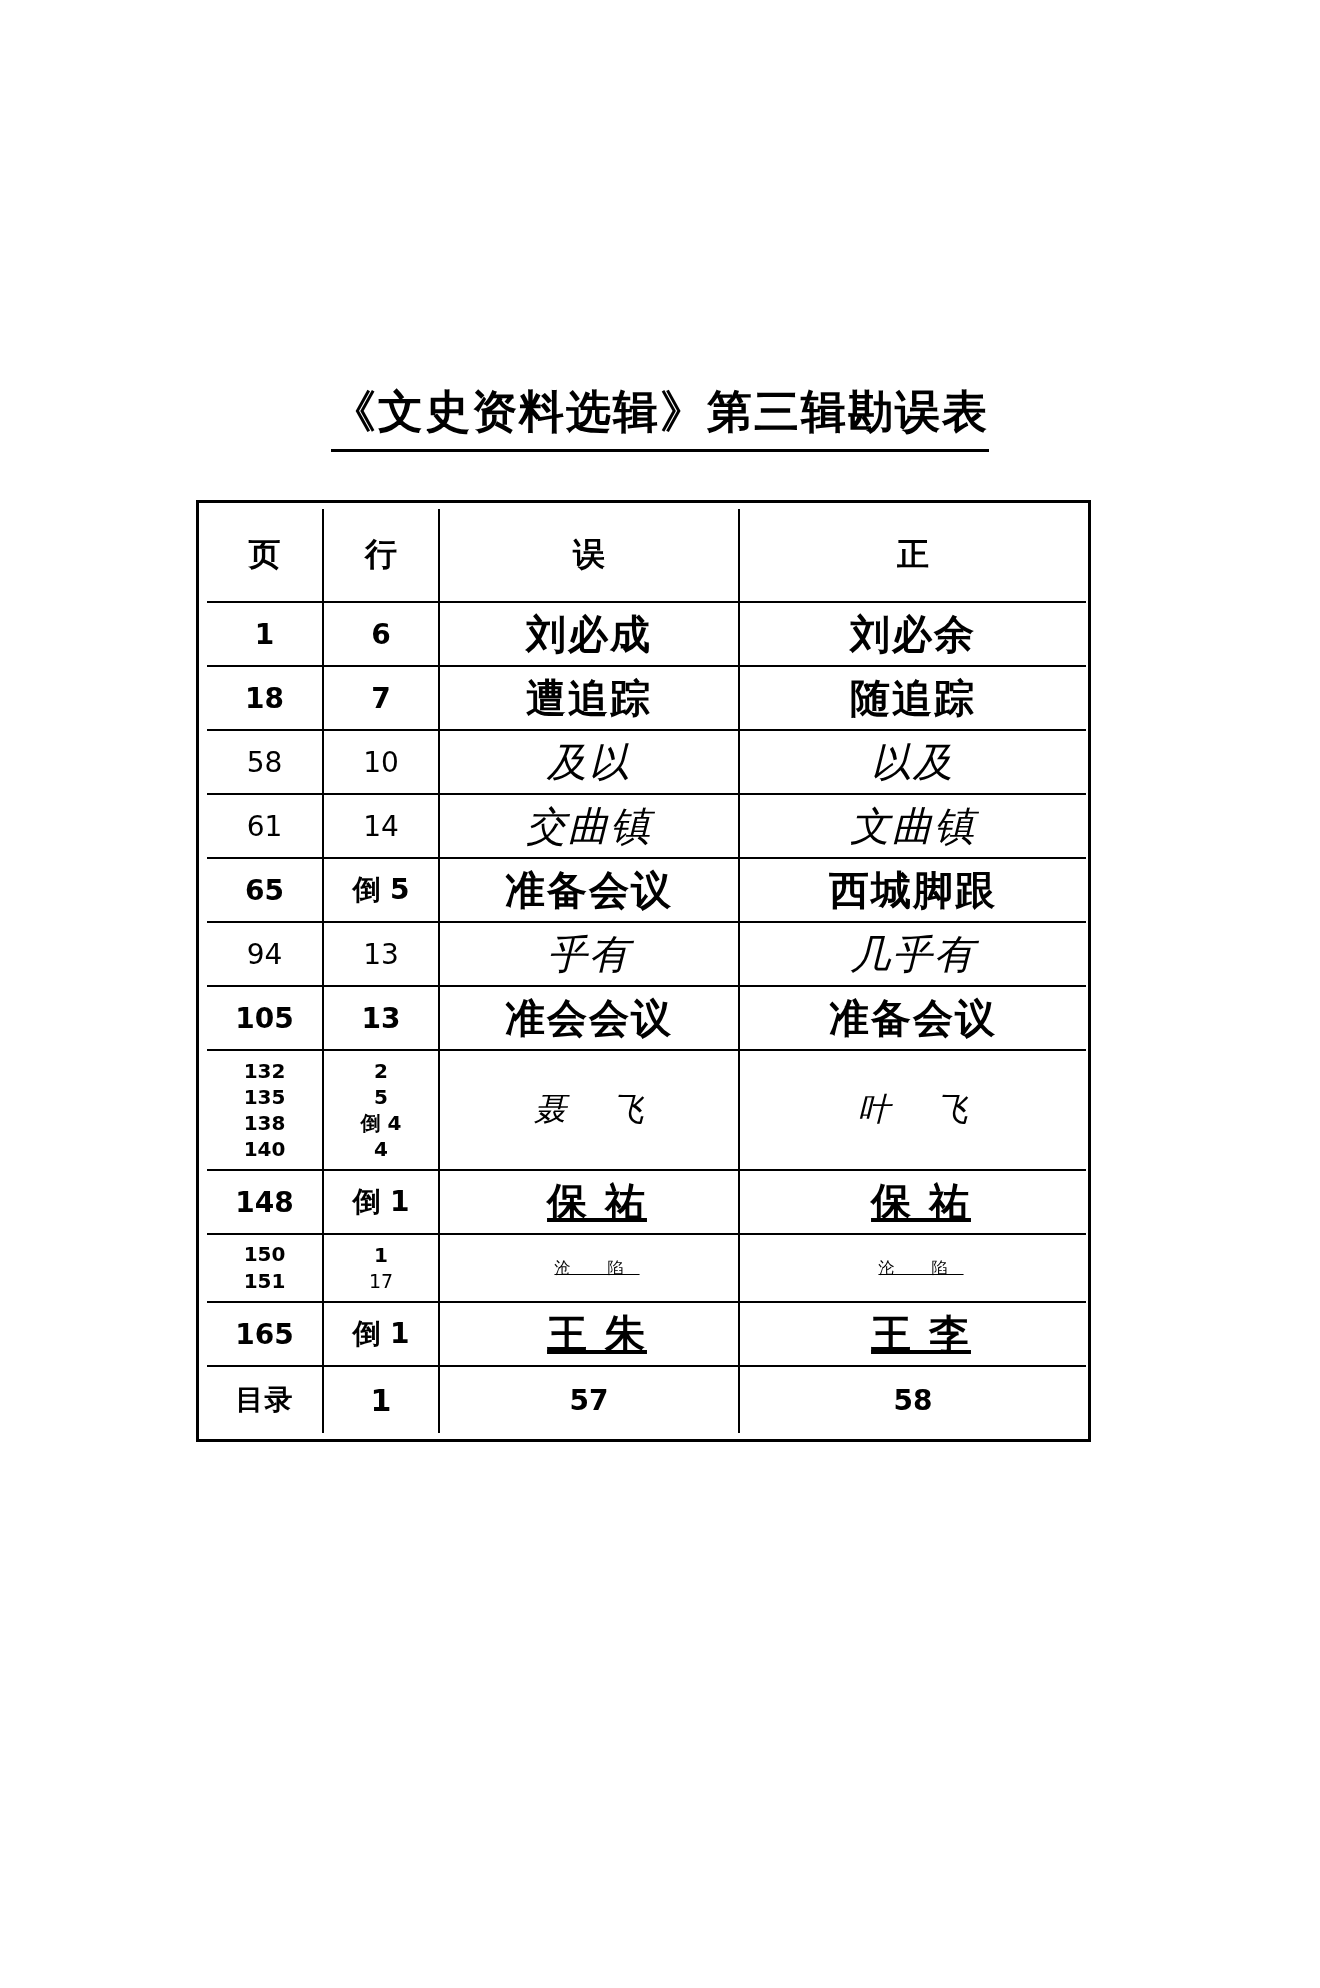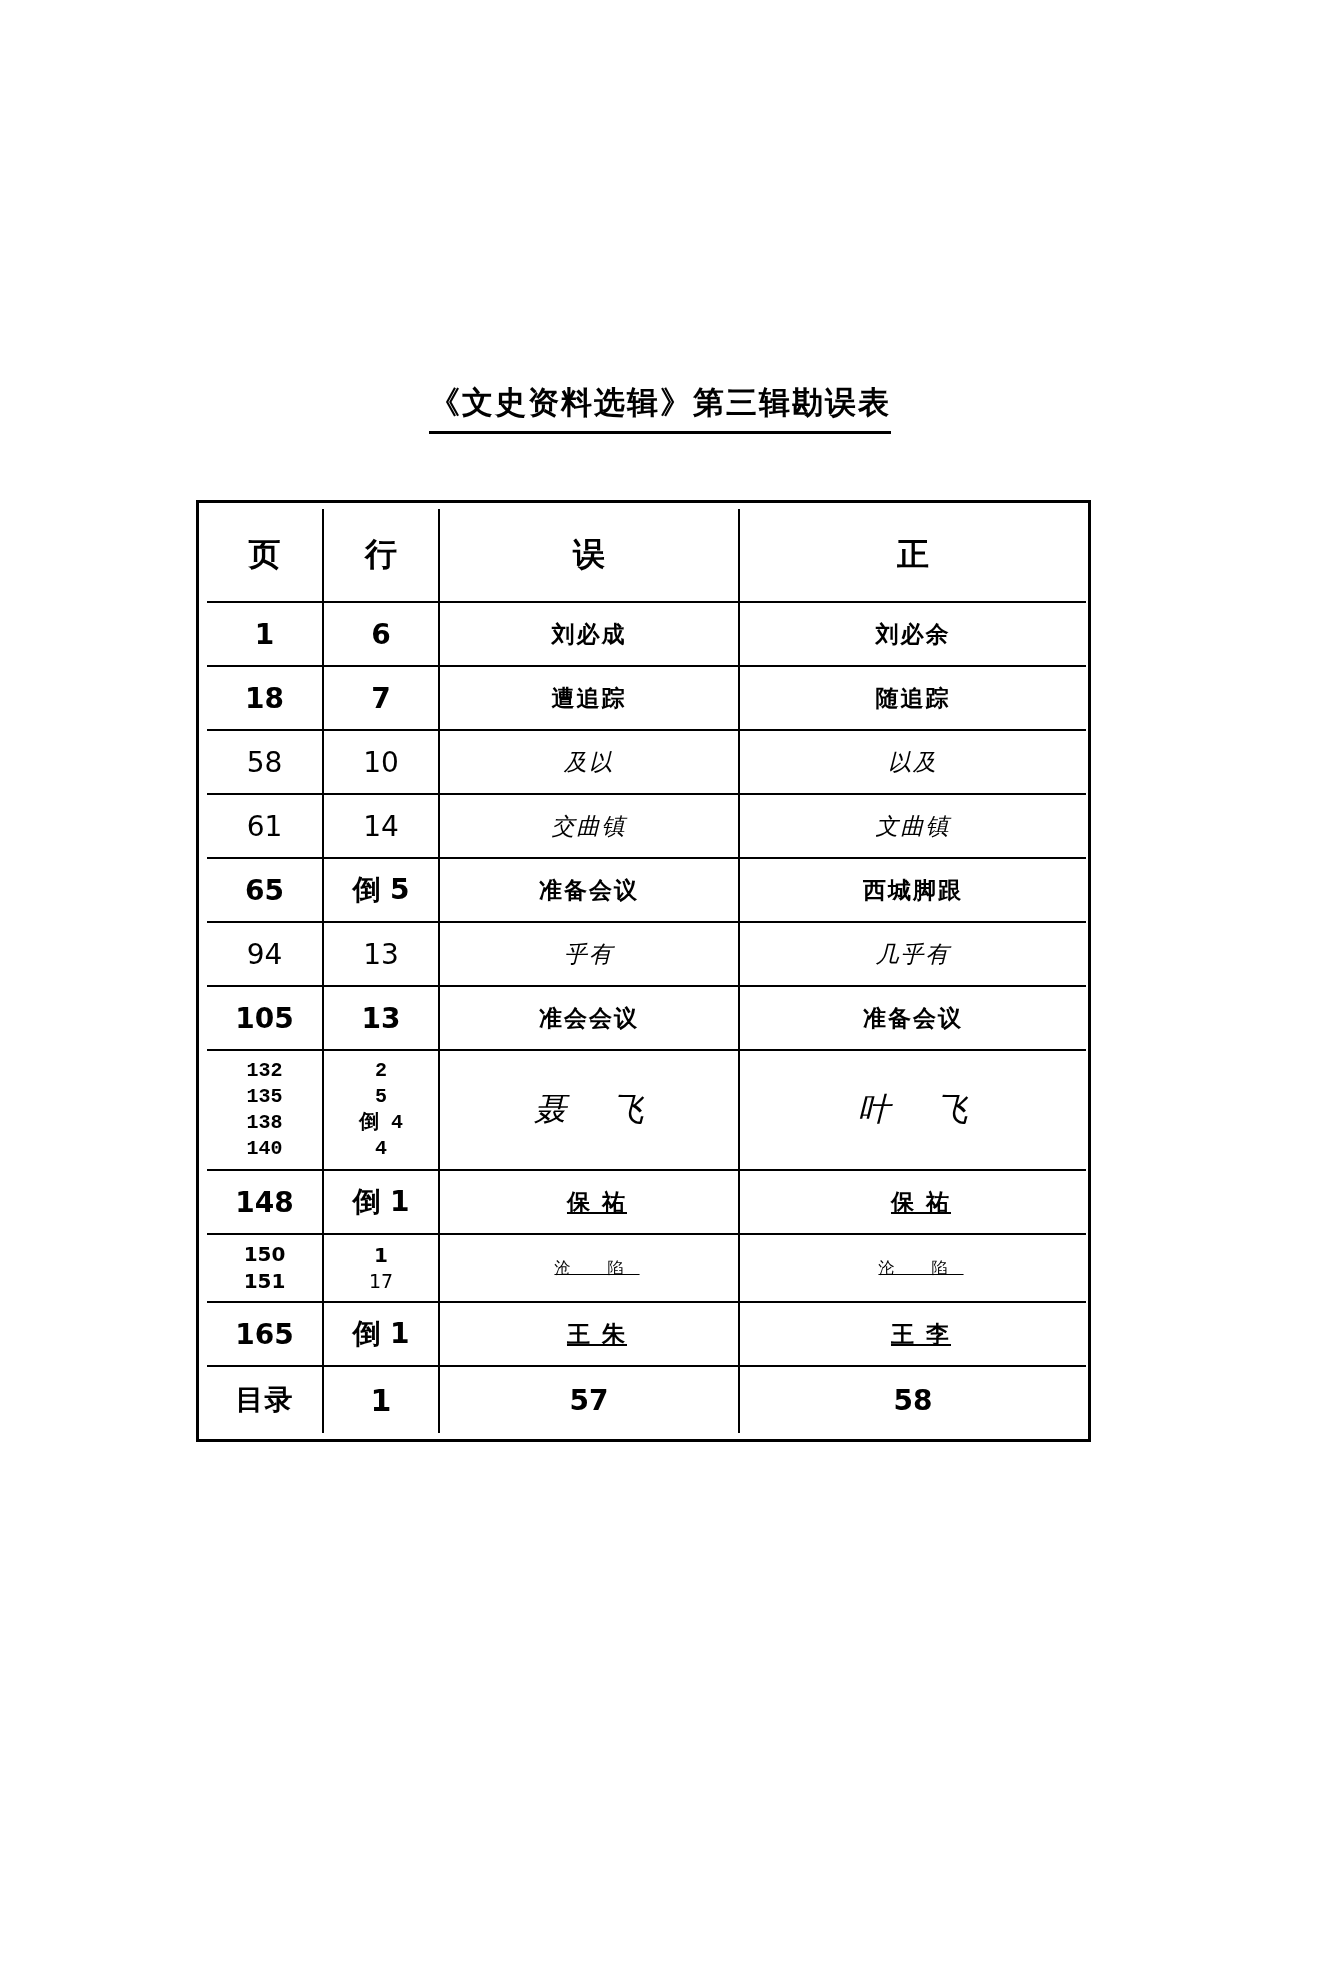--- a/index.html
+++ b/index.html
@@ -24,21 +24,21 @@
   .title-wrap {
     position: absolute;
     top: 382px;
     left: 0;
     width: 1320px;
     text-align: center;
   }
   .title {
     display: inline-block;
     font-family: "DejaVu Sans", "Liberation Sans", sans-serif;
-    font-size: 31px;
+    font-size: 45px;
     font-weight: 700;
     letter-spacing: 2px;
     padding-bottom: 7px;
     border-bottom: 3px solid #000;
     white-space: nowrap;
   }
 
   .table-outer {
     position: absolute;
     left: 196px;
@@ -82,36 +82,35 @@
   }
   .row td {
     height: 62px;
     font-size: 30px;
   }
   .row td.pg, .row td.ln {
     font-size: 28px;
     font-weight: 700;
   }
   .row td.wrong, .row td.right {
-    font-size: 23px;
+    font-size: 40px;
     font-weight: 700;
     letter-spacing: 2px;
   }
   .row.light td.pg, .row.light td.ln {
     font-weight: 400;
   }
   .row.light td.wrong, .row.light td.right {
     font-weight: 400;
     font-style: italic;
   }
   .multi td.pg, .multi td.ln {
     font-size: 20px;
     font-weight: 700;
     line-height: 1.30;
-    font-family: Liberation Mono, monospace;
   }
   .multi td {
     height: 118px;
   }
   .multi td.wrong, .multi td.right {
     font-size: 32px;
     letter-spacing: 18px;
     text-indent: 18px;
     font-style: italic;
   }

